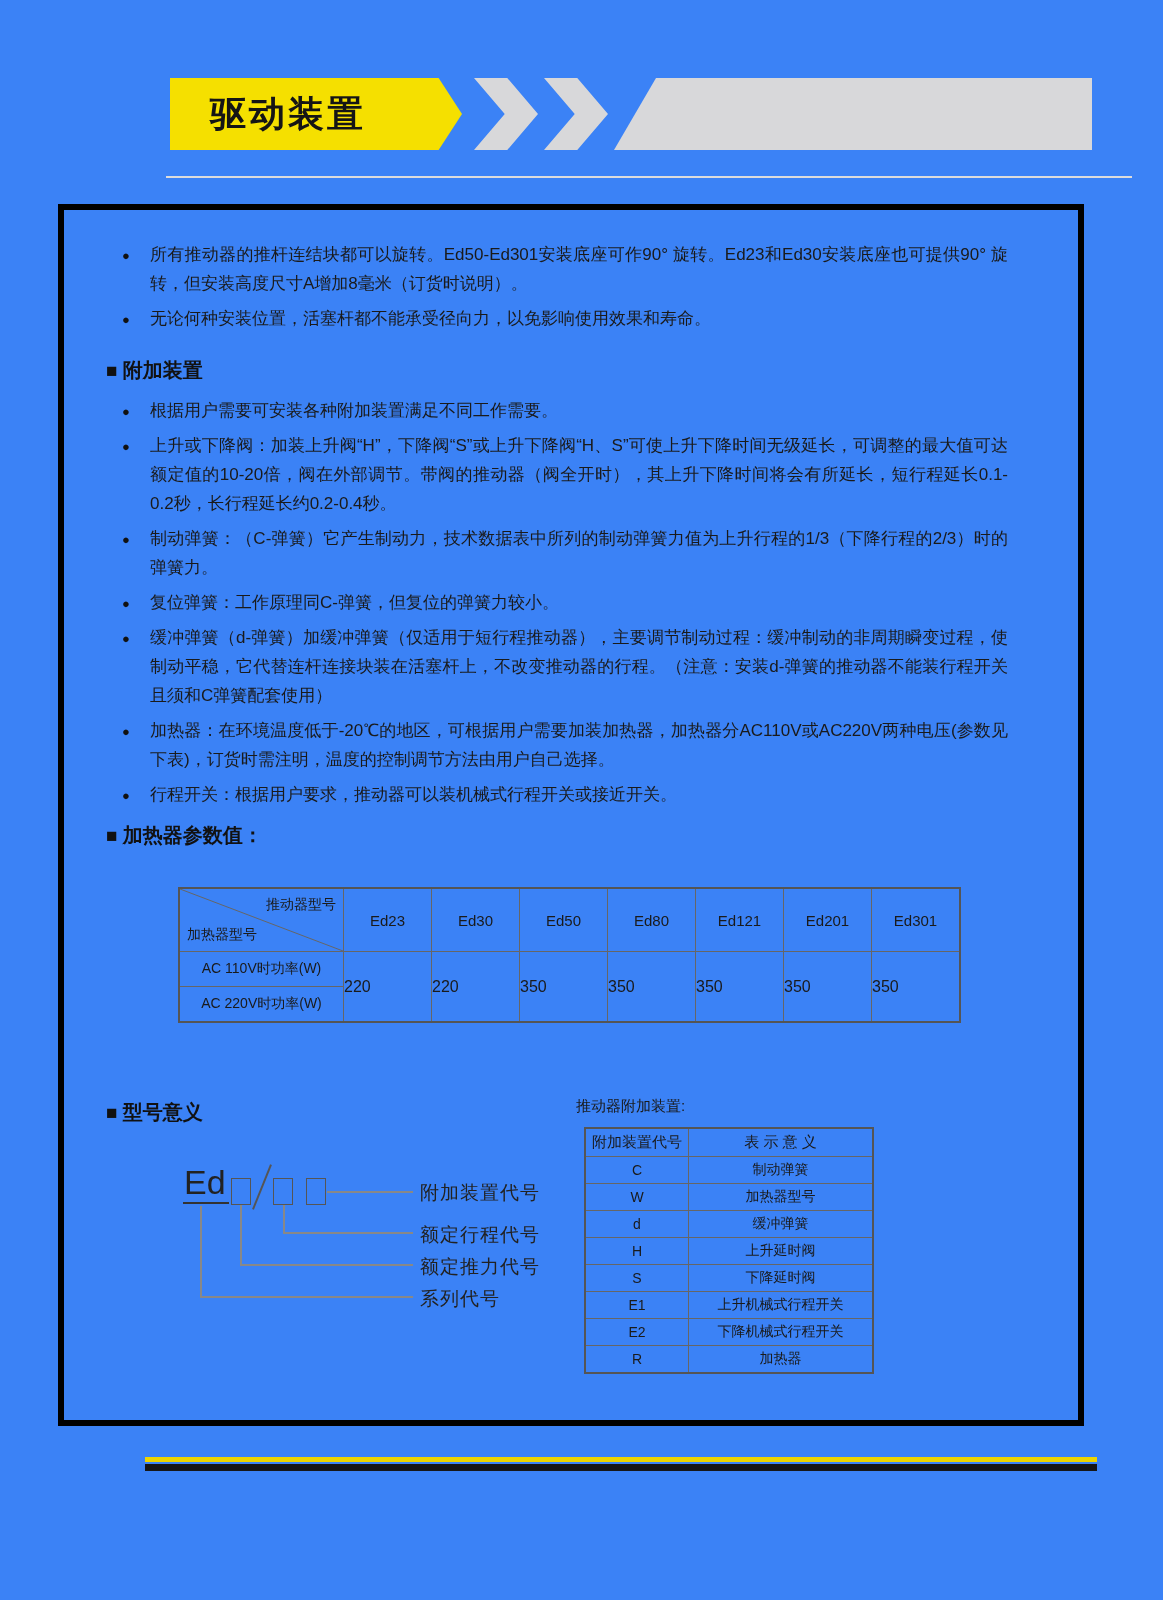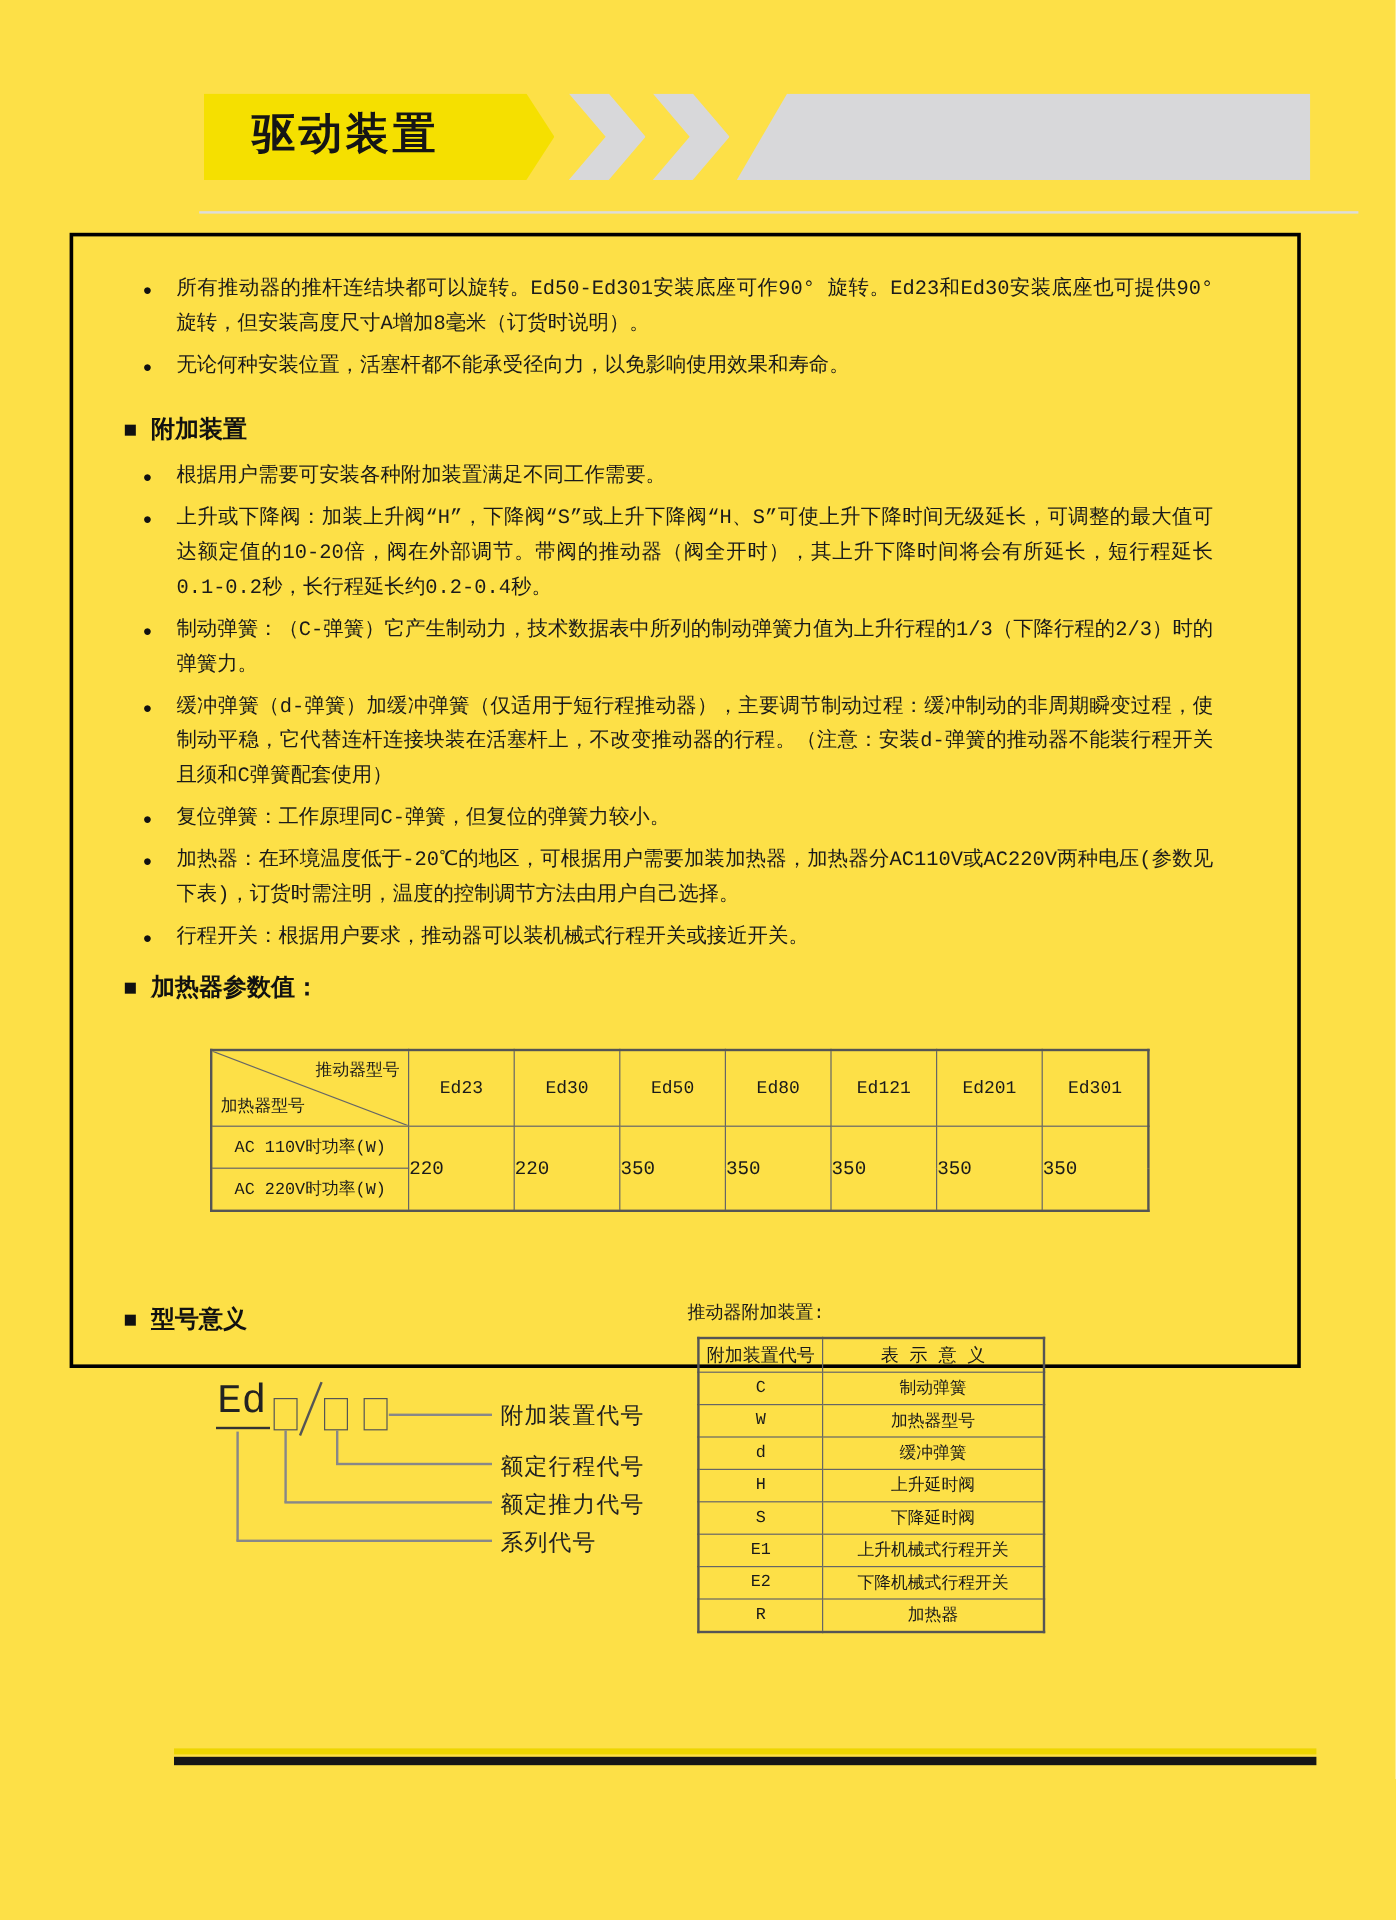--- a/index.html
+++ b/index.html
@@ -1,19 +1,19 @@
 <!DOCTYPE html>
 <html><head>
 <meta charset="utf-8">
 <style>
   html,body { margin:0; padding:0; }
   .page {
     position:relative; width:1163px; height:1600px;
-    background:#fde047; overflow:hidden;
-    font-family:Liberation Mono, monospace;
+    background:#3b82f6; overflow:hidden;
+    font-family:Liberation Sans, sans-serif;
     color:#1a1a1a;
   }
   
   .banner-yellow {
     position:absolute; left:170px; top:78px; width:292px; height:72px;
     background:#F5E000;
     clip-path:polygon(0 0, 92% 0, 100% 50%, 92% 100%, 0 100%);
   }
   .banner-title {
     font-size:36px; font-weight:bold; letter-spacing:3px;
@@ -29,22 +29,22 @@
     position:absolute; left:614px; top:78px; width:478px; height:72px;
     background:#D8D8DA;
     clip-path:polygon(42px 0, 100% 0, 100% 100%, 0 100%);
   }
   .head-rule {
     position:absolute; left:166px; top:176px; width:966px; height:2px;
     background:#DCDCDC;
   }
   
   .box {
-    position:absolute; left:58px; top:194px; width:1026px; height:946px;
-    border:3px solid #000000; box-sizing:border-box; background:transparent;
+    position:absolute; left:58px; top:204px; width:1026px; height:1222px;
+    border:6px solid #000000; box-sizing:border-box; background:transparent;
   }
   .textflow { padding:30px 70px 0 57px; }
   ul.bullets { list-style:none; margin:0; padding:0; }
   ul.bullets li {
     position:relative; padding-left:29px; font-size:17px; line-height:29px;
     margin-bottom:6px; text-align:justify;
   }
   ul.bullets li::before {
     content:"●"; position:absolute; left:1px; top:1px; font-size:13px; color:#111;
   }
@@ -123,23 +123,23 @@
       <h2 class="sec">附加装置</h2>
 
       <ul class="bullets">
 
           <li>根据用户需要可安装各种附加装置满足不同工作需要。</li>
 
           <li>上升或下降阀：加装上升阀“H”，下降阀“S”或上升下降阀“H、S”可使上升下降时间无级延长，可调整的最大值可达额定值的10-20倍，阀在外部调节。带阀的推动器（阀全开时），其上升下降时间将会有所延长，短行程延长0.1-0.2秒，长行程延长约0.2-0.4秒。</li>
 
           <li>制动弹簧：（C-弹簧）它产生制动力，技术数据表中所列的制动弹簧力值为上升行程的1/3（下降行程的2/3）时的弹簧力。</li>
 
+          <li>复位弹簧：工作原理同C-弹簧，但复位的弹簧力较小。</li>
+
           <li>缓冲弹簧（d-弹簧）加缓冲弹簧（仅适用于短行程推动器），主要调节制动过程：缓冲制动的非周期瞬变过程，使制动平稳，它代替连杆连接块装在活塞杆上，不改变推动器的行程。（注意：安装d-弹簧的推动器不能装行程开关且须和C弹簧配套使用）</li>
-
-          <li>复位弹簧：工作原理同C-弹簧，但复位的弹簧力较小。</li>
 
           <li>加热器：在环境温度低于-20℃的地区，可根据用户需要加装加热器，加热器分AC110V或AC220V两种电压(参数见下表)，订货时需注明，温度的控制调节方法由用户自己选择。</li>
 
           <li>行程开关：根据用户要求，推动器可以装机械式行程开关或接近开关。</li>
         </ul>
     </div>
 
     <div class="heater">
       <h2 class="sec">加热器参数值：</h2>
       <table class="h">

